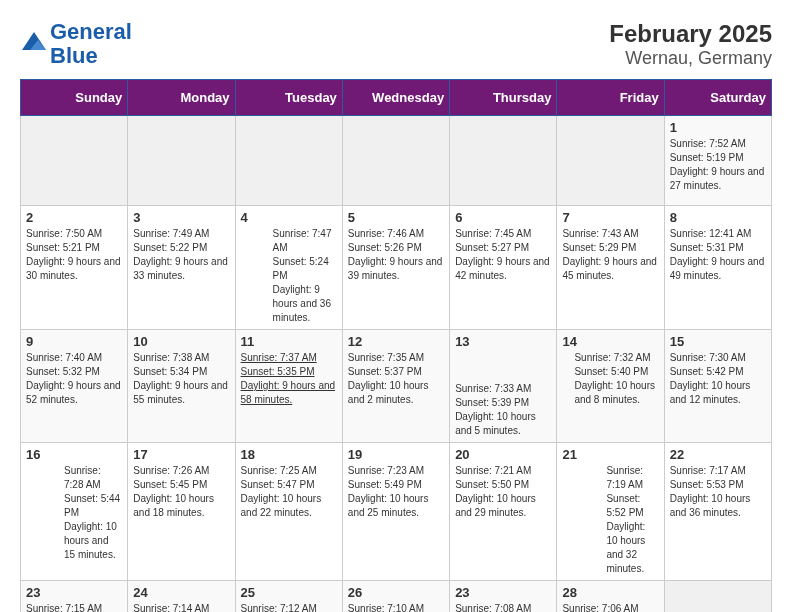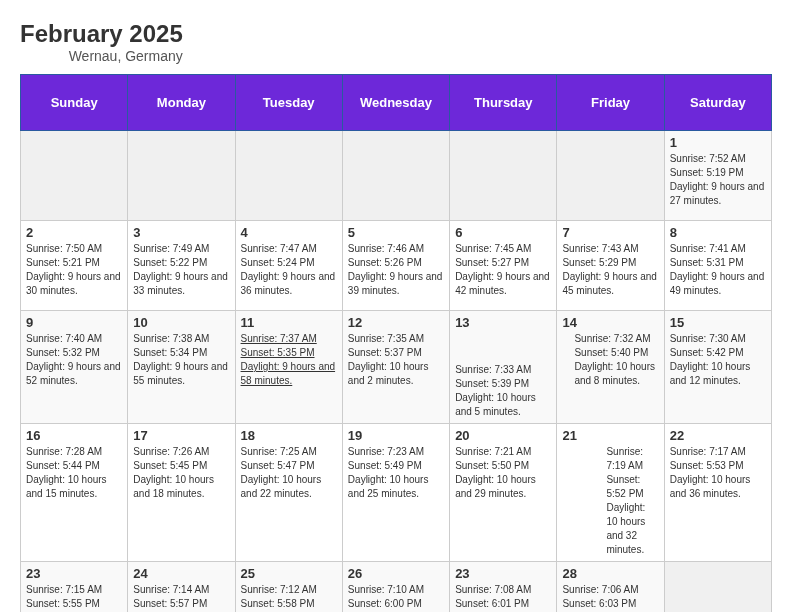--- a/index.html
+++ b/index.html
@@ -36,35 +36,35 @@
     }
     .title-block {
       text-align: right;
     }
     .month-title {
       font-size: 24px;
       font-weight: bold;
       color: #333;
     }
     .location {
-      font-size: 14px;
+      font-size: 18px;
       color: #555;
     }
     table {
       width: 100%;
       border-collapse: collapse;
       table-layout: fixed;
     }
     thead th {
-      background: #6d28d9;
+      background: #701a75;
       color: #fff;
       font-size: 13px;
       font-weight: bold;
-      padding: 20px 5px;
-      text-align: center;
+      padding: 10px 5px;
+      text-align: right;
       border: 1px solid #2a5aa0;
     }
     tbody td {
       border: 1px solid #ccc;
       vertical-align: top;
       padding: 4px 5px;
       font-size: 10.5px;
       color: #333;
       height: 90px;
       background: #fff;
@@ -84,20 +84,30 @@
       color: #333;
     }
     .empty-cell {
       background: #f0f0f0 !important;
     }
   </style>
 </head>
 <body>
 
 <div class="header">
+  <div class="logo">
+    <svg class="logo-icon" viewBox="0 0 28 28">
+      <polygon points="14,2 26,20 2,20" fill="#1a5dab"></polygon>
+      <polygon points="18,10 26,20 10,20" fill="#5a9de0" opacity="0.7"></polygon>
+    </svg>
+    <div class="logo-text">
+      <span>General</span><br>
+      <span style="color:#1a5dab;">Blue</span>
+    </div>
+  </div>
   <div class="title-block">
     <div class="month-title">February 2025</div>
     <div class="location">Wernau, Germany</div>
   </div>
 </div>
 
 <table>
   <thead>
     <tr>
     <th>Sunday</th>
@@ -132,21 +142,21 @@
 Daylight: 9 hours and 30 minutes.</div>
         </td>
         <td>
           <span class="day-num">3</span>
           <div class="day-info" style="white-space: pre-line;">Sunrise: 7:49 AM
 Sunset: 5:22 PM
 Daylight: 9 hours and 33 minutes.</div>
         </td>
         <td>
           <span class="day-num">4</span>
-          <div class="day-info" style="white-space: pre-line;">Sunrise: 7:47 AM
+          <div class="day-info" style="white-space: pre-line; margin-left: 32px;">Sunrise: 7:47 AM
 Sunset: 5:24 PM
 Daylight: 9 hours and 36 minutes.</div>
         </td>
         <td>
           <span class="day-num">5</span>
           <div class="day-info" style="white-space: pre-line;">Sunrise: 7:46 AM
 Sunset: 5:26 PM
 Daylight: 9 hours and 39 minutes.</div>
         </td>
         <td>
@@ -156,21 +166,21 @@
 Daylight: 9 hours and 42 minutes.</div>
         </td>
         <td>
           <span class="day-num">7</span>
           <div class="day-info" style="white-space: pre-line;">Sunrise: 7:43 AM
 Sunset: 5:29 PM
 Daylight: 9 hours and 45 minutes.</div>
         </td>
         <td>
           <span class="day-num">8</span>
-          <div class="day-info" style="white-space: pre-line;">Sunrise: 7:41 AM
+          <div class="day-info" style="white-space: pre-line;">Sunrise: 12:41 AM
 Sunset: 5:31 PM
 Daylight: 9 hours and 49 minutes.</div>
         </td>
       </tr>
       <tr>
         <td>
           <span class="day-num">9</span>
           <div class="day-info" style="white-space: pre-line;">Sunrise: 7:40 AM
 Sunset: 5:32 PM
 Daylight: 9 hours and 52 minutes.</div>
@@ -208,21 +218,21 @@
         <td>
           <span class="day-num">15</span>
           <div class="day-info" style="white-space: pre-line;">Sunrise: 7:30 AM
 Sunset: 5:42 PM
 Daylight: 10 hours and 12 minutes.</div>
         </td>
       </tr>
       <tr>
         <td>
           <span class="day-num">16</span>
-          <div class="day-info" style="white-space: pre-line;">Sunrise: 7:28 AM
+          <div class="day-info" style="white-space: pre-line; margin-left: 38px;">Sunrise: 7:28 AM
 Sunset: 5:44 PM
 Daylight: 10 hours and 15 minutes.</div>
         </td>
         <td>
           <span class="day-num">17</span>
           <div class="day-info" style="white-space: pre-line;">Sunrise: 7:26 AM
 Sunset: 5:45 PM
 Daylight: 10 hours and 18 minutes.</div>
         </td>
         <td>

